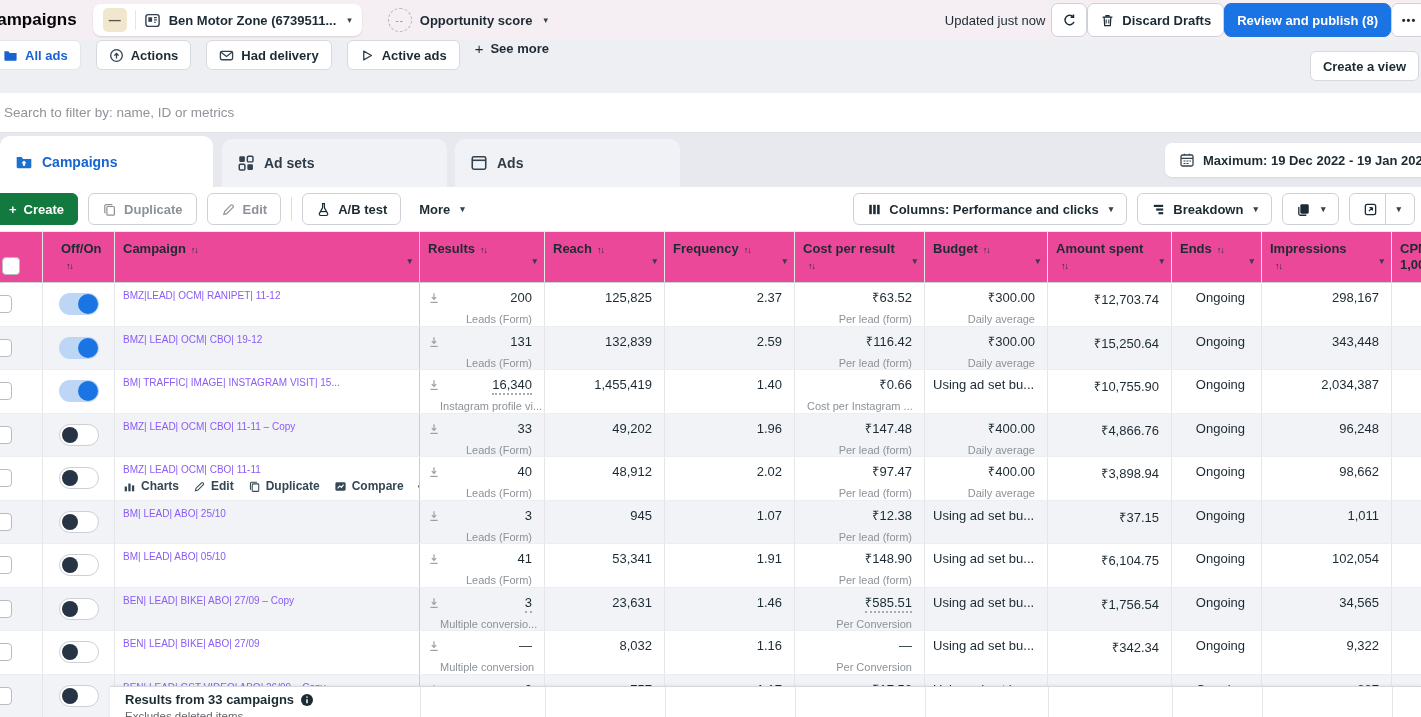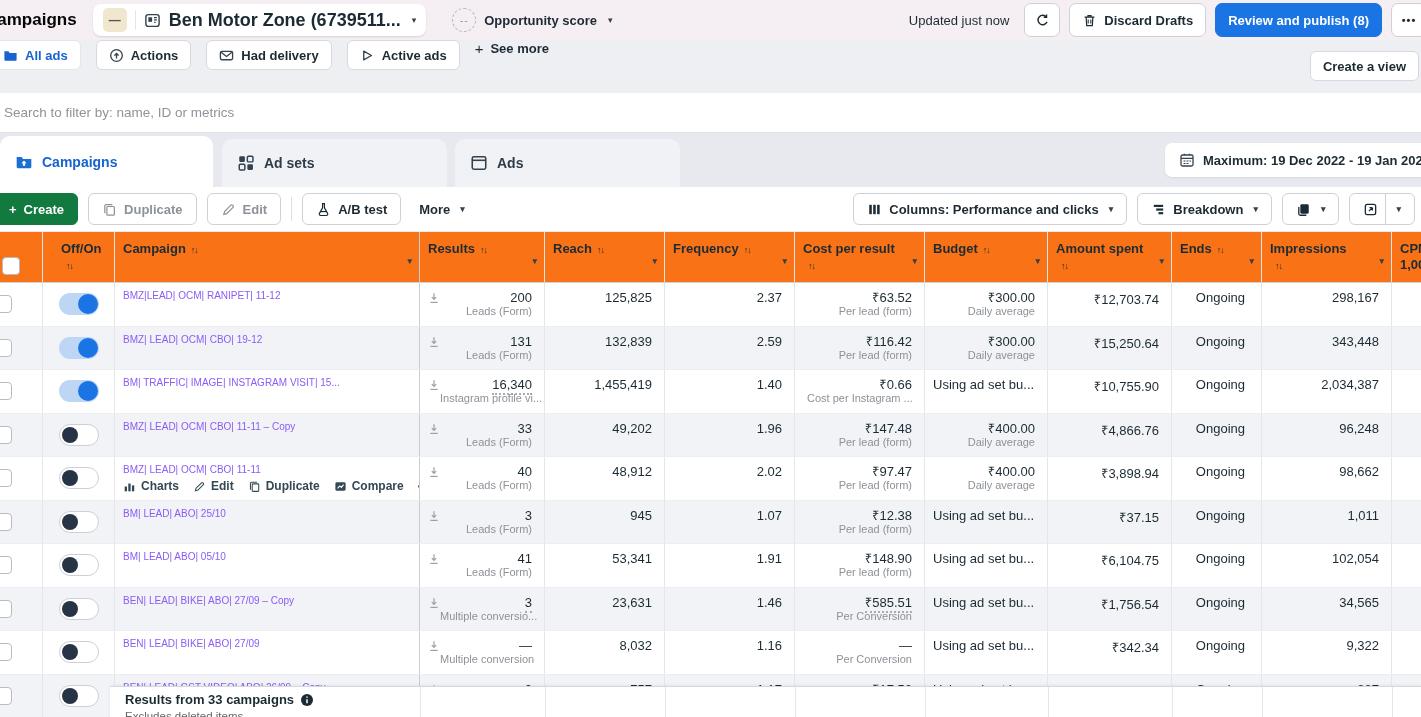--- a/index.html
+++ b/index.html
@@ -12,26 +12,26 @@
   }
   [data-icon] svg{display:block;width:100%;height:100%;}
 
   
   .topbar{position:absolute;top:0;left:0;right:0;height:40px;background:#f5eef2;display:flex;align-items:center;}
   .page-title{font-size:17px;font-weight:700;color:#050505;margin-left:-15px;white-space:nowrap;}
   .account-pill{margin-left:16px;height:32px;background:#fff;border-radius:8px;box-shadow:0 1px 2px rgba(0,0,0,.12);display:flex;align-items:center;gap:8px;padding:0 10px;}
   .min-box{width:24px;height:24px;background:#f1e7cf;border-radius:5px;display:flex;align-items:center;justify-content:center;font-weight:700;color:#5a5242;font-size:12px;}
   .pill-div{width:1px;height:20px;background:#e4e6ea;}
   .badge-ic{width:17px;height:17px;color:#33424e;}
-  .acct-name{font-size:18px;font-weight:700;white-space:nowrap;}
+  .acct-name{font-size:13px;font-weight:700;white-space:nowrap;}
   .car{font-size:9px;color:#33424e;margin-left:3px;}
   .opp{display:flex;align-items:center;gap:8px;margin-left:26px;}
   .dash-circle{width:24px;height:24px;border:1.5px dashed #b3b9c0;border-radius:50%;display:flex;align-items:center;justify-content:center;font-size:10px;color:#8d9298;letter-spacing:1px;}
   .opp-label{font-size:13px;font-weight:700;}
-  .top-right{margin-left:auto;display:flex;align-items:center;gap:9px;}
+  .top-right{margin-left:auto;display:flex;align-items:center;}
   .updated{font-size:13px;color:#1c2b33;margin-right:6px;white-space:nowrap;}
   .hbtn{height:34px;background:#fff;border:1px solid #ced2d8;border-radius:7px;display:inline-flex;align-items:center;gap:7px;padding:0 12px;font-size:13px;font-weight:700;color:#1c2b33;white-space:nowrap;cursor:pointer;}
   .hbtn.icon-only{width:36px;justify-content:center;padding:0;}
   .hbtn.primary{background:#1b74e4;border-color:#1b74e4;color:#fff;}
   .hbtn .bic{width:15px;height:15px;color:#1c2b33;}
   .more-dots{font-size:11px;letter-spacing:1px;font-weight:700;}
   .top-right .last{margin-right:-6px;}
 
   
   .filterbar{position:absolute;top:40px;left:0;right:0;height:53px;background:#edeff3;display:flex;align-items:flex-start;gap:15px;}
@@ -68,21 +68,21 @@
   .v-div{width:1px;height:24px;background:#dcdfe3;}
   .toolbar .spacer{flex:1;}
   .split-sep{width:1px;height:30px;background:#ced2d8;}
 
   
   .grid{display:grid;grid-template-columns:43px 72px 305px 125px 120px 130px 130px 123px 124px 90px 130px minmax(0,1fr);}
   .grid>*{border-right:1px solid #e4e6ea;min-width:0;}
   .grid>:nth-child(3){border-right:1px solid #c9ccd2;}
   .grid>:last-child{border-right:none;}
 
-  .thead{position:absolute;top:231px;left:0;right:0;height:52px;background:#f97316;border-top:1px solid #e7e9ec;border-bottom:1px solid #cfd2d6;}
+  .thead{position:absolute;top:231px;left:0;right:0;height:52px;background:#ec4899;border-top:1px solid #e7e9ec;border-bottom:1px solid #cfd2d6;}
   .hcell{position:relative;padding:9px 8px 0 8px;font-size:13px;font-weight:700;color:#1c2b33;line-height:16px;overflow:hidden;white-space:nowrap;}
   .hcell.col-toggle{padding-left:18px;}
   .sort{font-size:9px;letter-spacing:-1px;margin-left:5px;color:#1c2b33;}
   .hcaret{position:absolute;right:7px;top:21px;font-size:9px;color:#3a3f45;cursor:pointer;}
 
   .tbody{position:absolute;top:283px;left:0;right:0;height:435px;overflow:hidden;}
   .trow{height:43.5px;border-bottom:1px solid #eceef1;background:#fff;}
   .trow.alt{background:#f1f3f6;}
   .cell{padding:6px 12px;font-size:13px;color:#1c2b33;overflow:hidden;white-space:nowrap;}
   .c-select{padding:0;}
@@ -97,21 +97,21 @@
   .c-campaign{padding:7px 8px 0 8px;display:flex;flex-direction:column;}
   .cname{color:#8b5cf6;font-size:10px;text-decoration:none;overflow:hidden;text-overflow:ellipsis;cursor:pointer;}
   .acts{display:flex;align-items:center;gap:14px;margin-top:4px;}
   .act{display:inline-flex;align-items:center;gap:5px;font-size:12px;font-weight:600;color:#344854;cursor:pointer;}
   .act .aic{width:13px;height:13px;color:#344854;}
   .act.morea{font-size:11px;letter-spacing:1px;}
   .c-results{display:flex;padding:7px 12px 0 8px;}
   .dl{width:12px;height:12px;color:#9aa0a7;margin-top:2px;flex:none;cursor:pointer;}
   .vwrap{flex:1;text-align:right;min-width:0;}
   .val{font-size:13px;color:#1c2b33;line-height:15px;}
-  .sub{font-size:11px;color:#8d9298;margin-top:0;line-height:13px;}
+  .sub{font-size:11px;color:#8d9298;margin-top:8px;line-height:13px;}
   .est{border-bottom:2px dotted #a9adb3;padding-bottom:1px;}
   .c-num{text-align:right;padding-top:7px;}
   .c-cost{text-align:right;padding-top:7px;}
   .c-budget{text-align:right;padding-top:7px;}
   .c-budget.left{text-align:left;padding-left:8px;}
   .c-ends{text-align:right;padding-top:7px;padding-right:16px;}
 
   
   .tfoot{position:absolute;left:110px;right:0;top:686px;height:46px;background:#fff;border-top:1px solid #d4d7db;box-shadow:0 -1px 3px rgba(0,0,0,.06);padding:5px 0 0 15px;}
   .fsum{display:flex;align-items:center;gap:6px;font-size:13px;font-weight:700;color:#1c2b33;}

